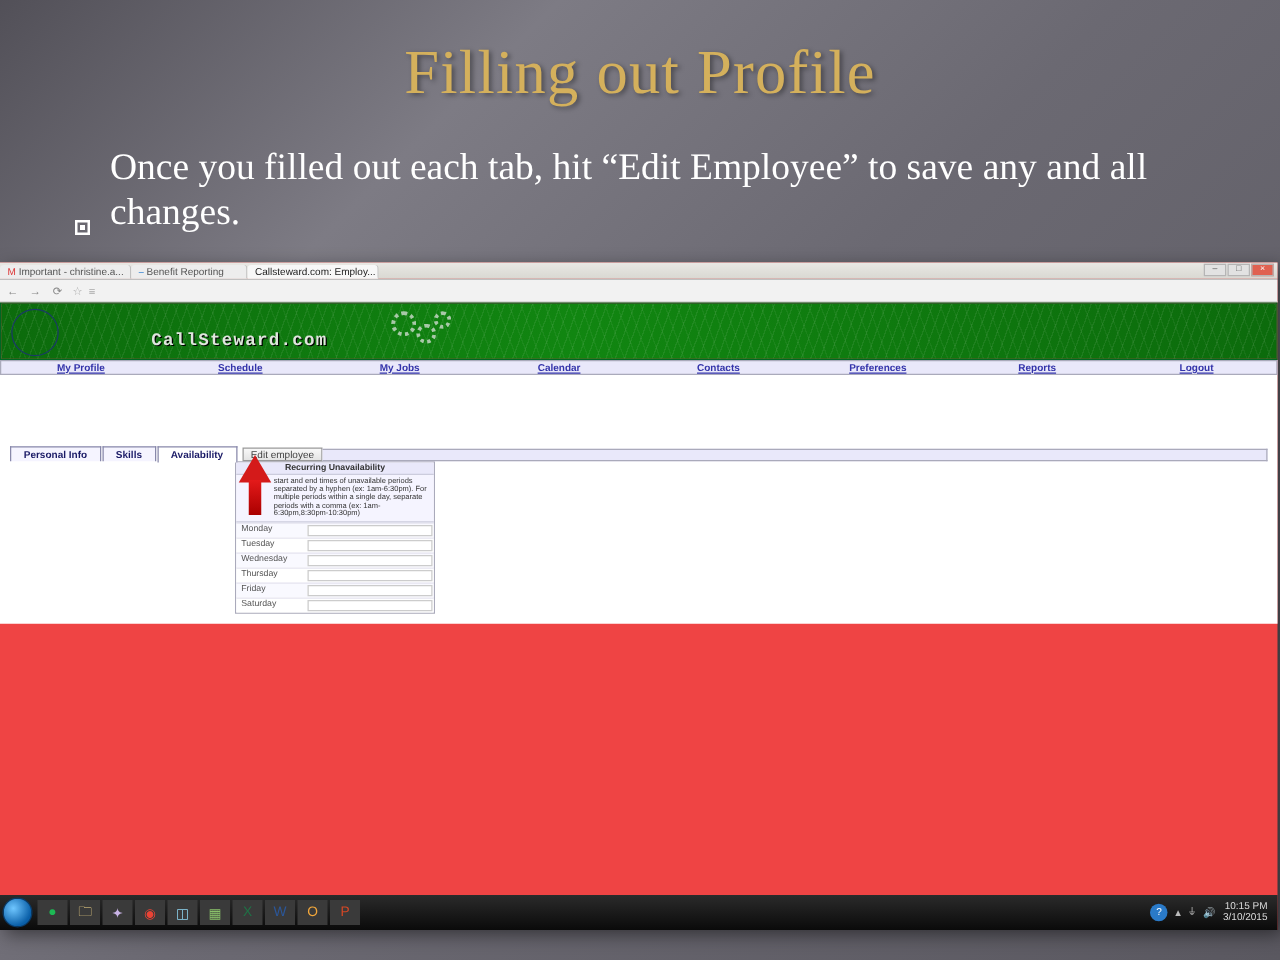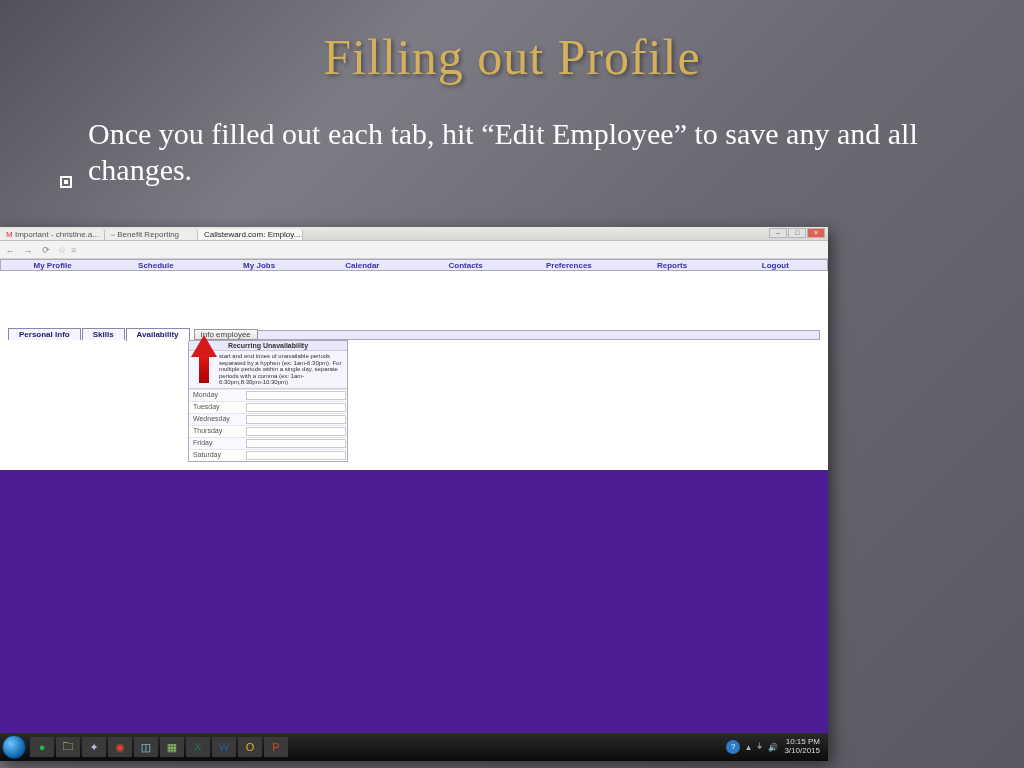--- a/index.html
+++ b/index.html
@@ -39,24 +39,24 @@
   }
   .bullet-mark::after {
     content: '';
     position: absolute;
     top: 2px; left: 2px; right: 2px; bottom: 2px;
     background: #fff;
   }
   .bullet-text { flex: 1; }
   .screenshot {
     position: absolute;
-    left: 0; top: 227px;
-    width: 828px;
+    left: 0; top: 210px;
+    width: 1022px;
     height: 534px;
-    background: #4c1d95;
+    background: #ef4444;
     font-family: Arial, sans-serif;
     font-size: 9px;
     box-shadow: 4px 4px 14px rgba(0,0,0,0.5);
   }
   .chrome-top {
     height: 14px;
     background: linear-gradient(#e9e8e4,#d9d8d2);
     border-bottom: 1px solid #c0c0c0;
     display: flex;
     align-items: stretch;
@@ -137,20 +137,21 @@
   .g2 { width: 16px; height: 16px; top: 12px; left: 22px; }
   .g3 { width: 14px; height: 14px; top: 2px; left: 36px; }
   .topnav {
     height: 12px;
     background: #e9e8fa;
     border: 1px solid #aab;
     display: flex;
     font-size: 8px;
     color: #3333aa;
     font-weight: bold;
+    text-decoration: underline;
   }
   .topnav div { flex: 1; text-align: center; line-height: 11px; }
   .pagebody {
     padding: 20px 8px 8px 8px;
     background: #fff;
   }
   .tabrow {
     display: flex;
     font-size: 8px;
     align-items: flex-end;
@@ -278,38 +279,48 @@
   <div class="chrome-addr">
     <span class="navbtn">←</span>
     <span class="navbtn">→</span>
     <span class="navbtn">⟳</span>
     <div class="url-icons">
       <span>☆</span>
       <span>≡</span>
     </div>
   </div>
 
+  <div class="banner">
+    <div class="banner-lines"></div>
+    <div class="banner-logo"></div>
+    <div class="gears">
+      <div class="gear g1"></div>
+        <div class="gear g2"></div>
+        <div class="gear g3"></div>
+    </div>
+    <div class="banner-text">CallSteward.com</div>
+  </div>
 
   <div class="topnav">
     <div>My Profile</div>
     <div>Schedule</div>
     <div>My Jobs</div>
     <div>Calendar</div>
     <div>Contacts</div>
     <div>Preferences</div>
     <div>Reports</div>
     <div>Logout</div>
   </div>
 
   <div class="pagebody">
     <div class="tabrow">
       <div class="ptab">Personal Info</div>
       <div class="ptab">Skills</div>
       <div class="ptab active">Availability</div>
-      <div class="editbtn">Info employee</div>
+      <div class="editbtn">Edit employee</div>
       <div class="tabfill"></div>
     </div>
 
     <div class="availbox">
       <div class="availhead">Recurring Unavailability</div>
       <div class="availhint">
         <div class="arrow">
           <div class="arrow-head"></div>
             <div class="arrow-stem"></div>
         </div>

